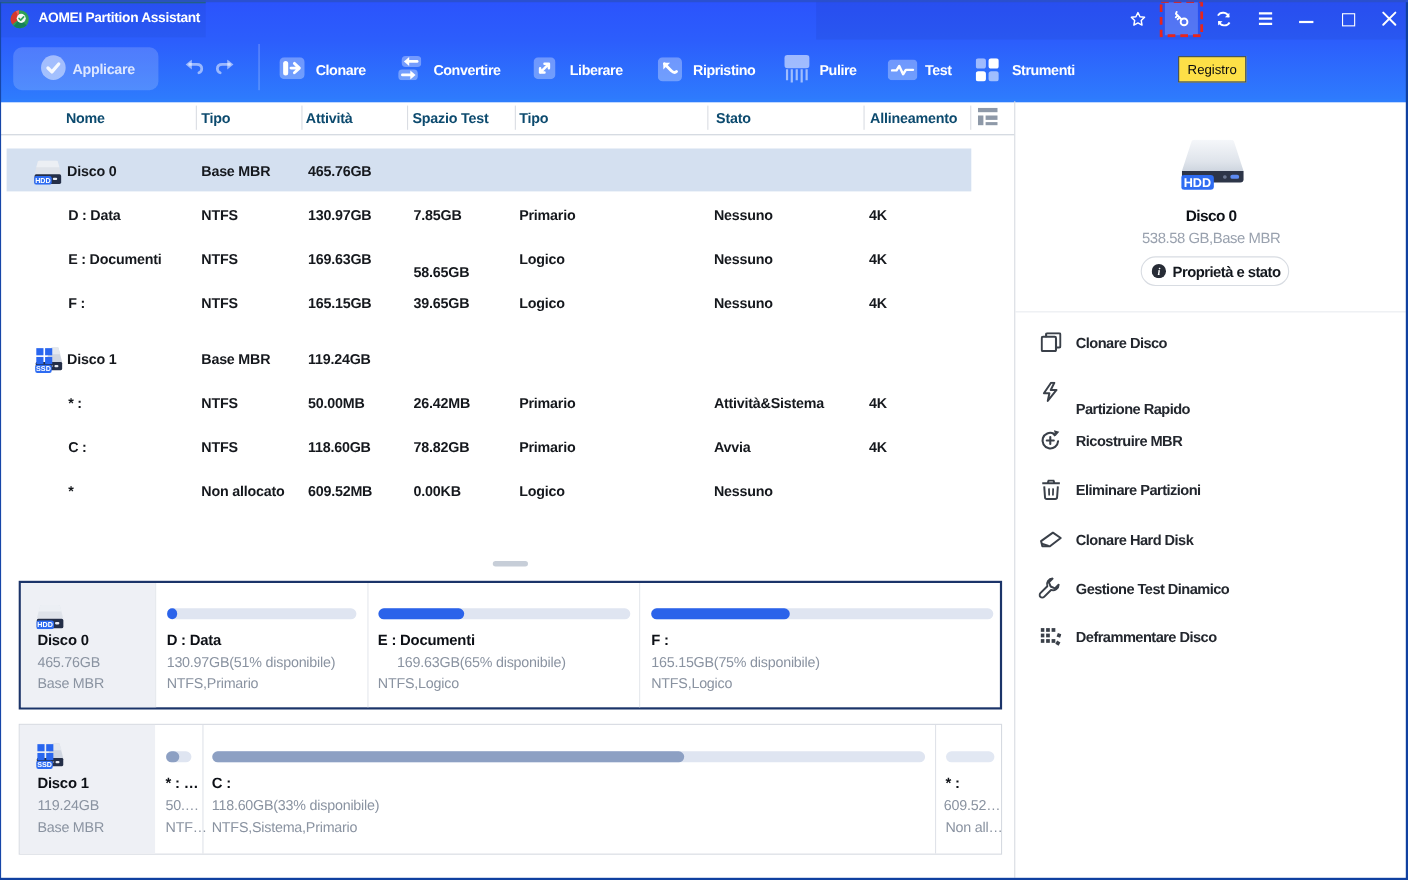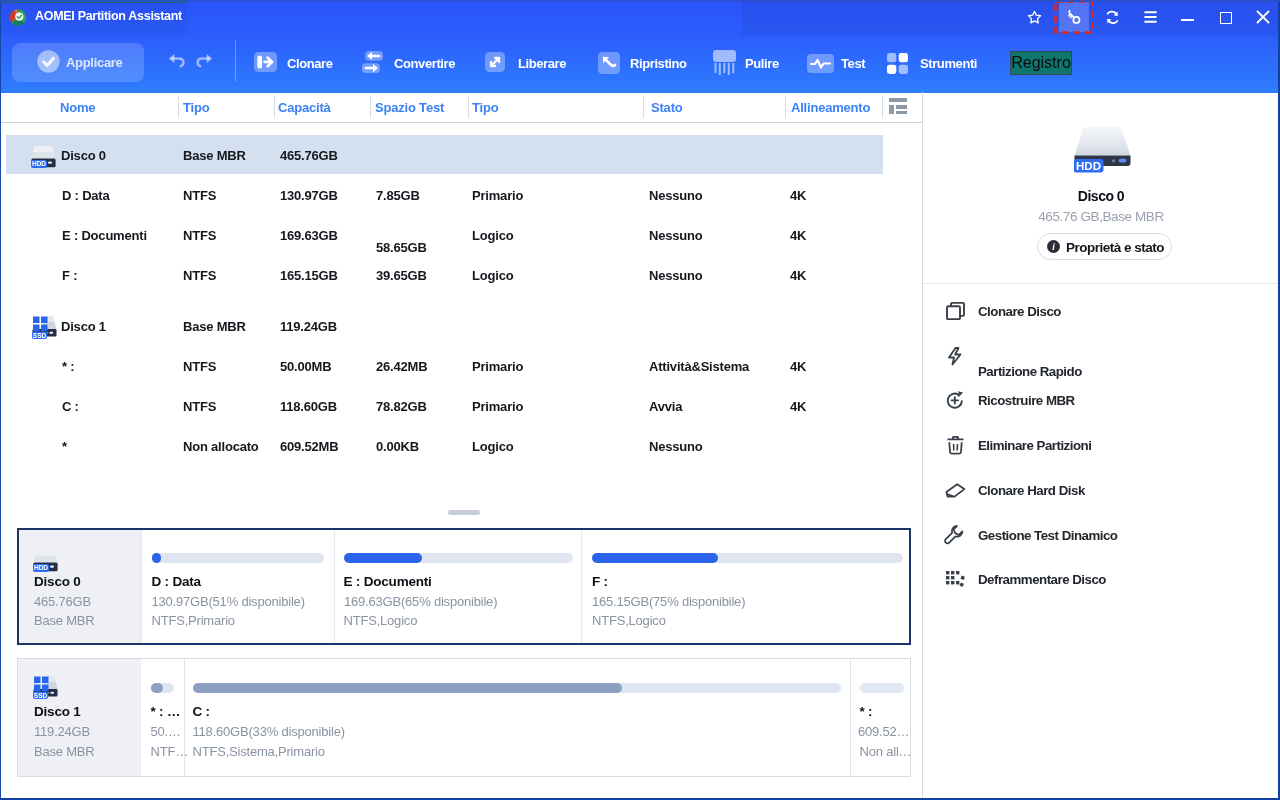--- a/index.html
+++ b/index.html
@@ -11,21 +11,21 @@
 #topbar { position:absolute; left:0; top:0; width:1280px; height:90px;
   background:linear-gradient(180deg,#2b53fc 0%,#2c5efc 42%,#2e7bfd 100%); }
 #topdark { position:absolute; left:742px; top:0; width:536px; height:36px; background:rgba(20,20,90,0.07); }
 .ttl { color:#fff; font-size:12.5px; font-weight:700; letter-spacing:-0.3px; }
 .tbtxt { color:#fff; font-size:13px; font-weight:700; letter-spacing:-0.4px; }
 .tool { position:absolute; top:51px; height:24px; display:flex; align-items:center; }
 
 #blueline { position:absolute; left:0; top:90px; width:1280px; height:2.5px; background:#2e7dfd; }
 #tablearea { position:absolute; left:0; top:92px; width:922px; height:706px; background:#fff; }
 #sidedivider { position:absolute; left:922px; top:92px; width:1px; height:706px; background:#d7dbe1; }
-.hdrtxt { position:absolute; top:100px; font-size:13px; font-weight:700; color:#3b82f6; letter-spacing:-0.2px; }
+.hdrtxt { position:absolute; top:100px; font-size:13px; font-weight:700; color:#0c4a6e; letter-spacing:-0.2px; }
 .vsep { position:absolute; top:96px; width:1px; height:22px; background:#dadde3; }
 #hdrline { position:absolute; left:0; top:121.5px; width:922px; height:1px; background:#cdd3db; }
 .cell { position:absolute; font-size:13px; font-weight:700; color:#15181d; letter-spacing:-0.2px; white-space:nowrap; }
 #hlrow { position:absolute; left:6px; top:135px; width:877px; height:39px; background:#d4e0f0; }
 
 .pname { font-size:13.5px; font-weight:700; color:#0d1016; letter-spacing:-0.2px; white-space:nowrap; }
 .pgray { font-size:13px; font-weight:400; color:#8a93a1; letter-spacing:-0.2px; white-space:nowrap; }
 .track { position:absolute; height:10px; border-radius:5px; background:#dfe5f1; }
 .fillb { position:absolute; height:10px; border-radius:5px; background:#2b63ea; }
 .fillg { position:absolute; height:10px; border-radius:5px; background:#8da0c3; }
@@ -132,28 +132,28 @@
 </svg>
 <div class="tool tbtxt" style="left:841px">Test</div>
 <svg class="abs" style="left:887px;top:53px" width="21" height="21" viewBox="0 0 21 21">
   <rect x="0" y="0" width="9.3" height="9.3" rx="2.4" fill="rgba(255,255,255,0.55)"></rect>
   <rect x="11.7" y="0" width="9.3" height="9.3" rx="2.4" fill="#fff"></rect>
   <rect x="0" y="11.7" width="9.3" height="9.3" rx="2.4" fill="#fff"></rect>
   <rect x="11.7" y="11.7" width="9.3" height="9.3" rx="2.4" fill="rgba(255,255,255,0.55)"></rect>
 </svg>
 <div class="tool tbtxt" style="left:920px">Strumenti</div>
 
-<div class="abs" style="left:1010px;top:51px;width:62px;height:24px;background:#0f766e;border:1px solid #37475a;color:#0a0c10;font-size:16px;display:flex;align-items:center;justify-content:center">Registro</div>
+<div class="abs" style="left:1071px;top:51px;width:62px;height:24px;background:#fde047;border:1px solid #37475a;color:#0a0c10;font-size:12px;display:flex;align-items:center;justify-content:center">Registro</div>
 
 <div id="tablearea"></div>
 <div id="blueline"></div>
 <div id="sidedivider"></div>
 <div class="hdrtxt" style="left:60px">Nome</div>
 <div class="hdrtxt" style="left:183px">Tipo</div>
-<div class="hdrtxt" style="left:278px">Capacità</div>
+<div class="hdrtxt" style="left:278px">Attività</div>
 <div class="hdrtxt" style="left:375px">Spazio Test</div>
 <div class="hdrtxt" style="left:472px">Tipo</div>
 <div class="hdrtxt" style="left:651px">Stato</div>
 <div class="hdrtxt" style="left:791px">Allineamento</div>
 <div class="vsep" style="left:178px"></div>
 <div class="vsep" style="left:274px"></div>
 <div class="vsep" style="left:370px"></div>
 <div class="vsep" style="left:468px"></div>
 <div class="vsep" style="left:643px"></div>
 <div class="vsep" style="left:785px"></div>
@@ -266,21 +266,21 @@
 
 <div class="track" style="left:151.5px;top:552.5px;width:172.5px"></div>
 <div class="fillb" style="left:151.5px;top:552.5px;width:9px"></div>
 <div class="abs pname" style="left:151.5px;top:574px">D : Data</div>
 <div class="abs pgray" style="left:151.5px;top:594px">130.97GB(51% disponibile)</div>
 <div class="abs pgray" style="left:151.5px;top:613px">NTFS,Primario</div>
 
 <div class="track" style="left:343.5px;top:552.5px;width:229.5px"></div>
 <div class="fillb" style="left:343.5px;top:552.5px;width:78px"></div>
 <div class="abs pname" style="left:343.5px;top:574px">E : Documenti</div>
-<div class="abs pgray" style="left:344px;top:594px">169.63GB(65% disponibile)</div>
+<div class="abs pgray" style="left:361px;top:594px">169.63GB(65% disponibile)</div>
 <div class="abs pgray" style="left:343.5px;top:613px">NTFS,Logico</div>
 
 <div class="track" style="left:592px;top:552.5px;width:311px"></div>
 <div class="fillb" style="left:592px;top:552.5px;width:126px"></div>
 <div class="abs pname" style="left:592px;top:574px">F :</div>
 <div class="abs pgray" style="left:592px;top:594px">165.15GB(75% disponibile)</div>
 <div class="abs pgray" style="left:592px;top:613px">NTFS,Logico</div>
 
 <div class="abs" style="left:17px;top:658px;width:894px;height:119px;border:1px solid #d6dae1;background:#fff"></div>
 <div class="abs" style="left:18px;top:659px;width:122.5px;height:117px;background:#eef0f5"></div>
@@ -329,21 +329,21 @@
   </linearGradient>
       </defs>
   <path d="M9.2 1.6 Q9.7 0 11.7 0 L45.3 0 Q47.3 0 47.8 1.6 L56.5 28.5 L0.5 28.5 Z" fill="url(#hdg)"></path>
   <path d="M0.5 28.5 L56.5 28.5 L56.5 36 Q56.5 39 53.5 39 L3.5 39 Q0.5 39 0.5 36 Z" fill="#2d3548"></path>
   <rect x="44.5" y="31.8" width="8" height="3.8" rx="1.8" fill="#5d8bf2"></rect>
   <rect x="37.8" y="32.4" width="3.4" height="3" rx="1.4" fill="#6b7690"></rect>
   <rect x="-0.5" y="32" width="30" height="13.5" rx="3" fill="#2e6cf2"></rect>
   <text x="14.5" y="42.6" font-size="11.5" font-weight="bold" fill="#fff" text-anchor="middle" font-family="Liberation Sans">HDD</text>
 </svg>
 <div class="abs" style="left:923px;top:188px;width:356px;text-align:center;font-size:14px;font-weight:700;color:#0d1016;letter-spacing:-0.5px">Disco 0</div>
-<div class="abs" style="left:923px;top:209px;width:356px;text-align:center;font-size:13.5px;color:#99a1ae;letter-spacing:-0.4px">465.76 GB,Base MBR</div>
+<div class="abs" style="left:923px;top:209px;width:356px;text-align:center;font-size:13.5px;color:#99a1ae;letter-spacing:-0.4px">538.58 GB,Base MBR</div>
 <div class="abs" style="left:1037px;top:233px;width:135px;height:27px;border:1px solid #d8dce2;border-radius:13.5px;background:#fff"></div>
 <svg class="abs" style="left:1047px;top:240px" width="13" height="13" viewBox="0 0 13 13">
   <circle cx="6.5" cy="6.5" r="6.5" fill="#272c36"></circle>
   <text x="6.5" y="10" font-size="9.5" font-weight="bold" font-style="italic" fill="#fff" text-anchor="middle" font-family="Liberation Serif">i</text>
 </svg>
 <div class="abs" style="left:1066px;top:240px;font-size:13.5px;font-weight:700;color:#14181e;letter-spacing:-0.5px">Proprietà e stato</div>
 <div class="abs" style="left:923px;top:283px;width:355px;height:1px;background:#e9ebef"></div>
 
 <svg class="abs" style="left:946px;top:302px" width="19" height="18" viewBox="0 0 19 18">
   <path d="M5 4.5 L5 2 Q5 0.9 6.1 0.9 L16.9 0.9 Q18 0.9 18 2 L18 12.8 Q18 13.9 16.9 13.9 L14 13.9" fill="none" stroke="#3a4049" stroke-width="1.9"></path>

